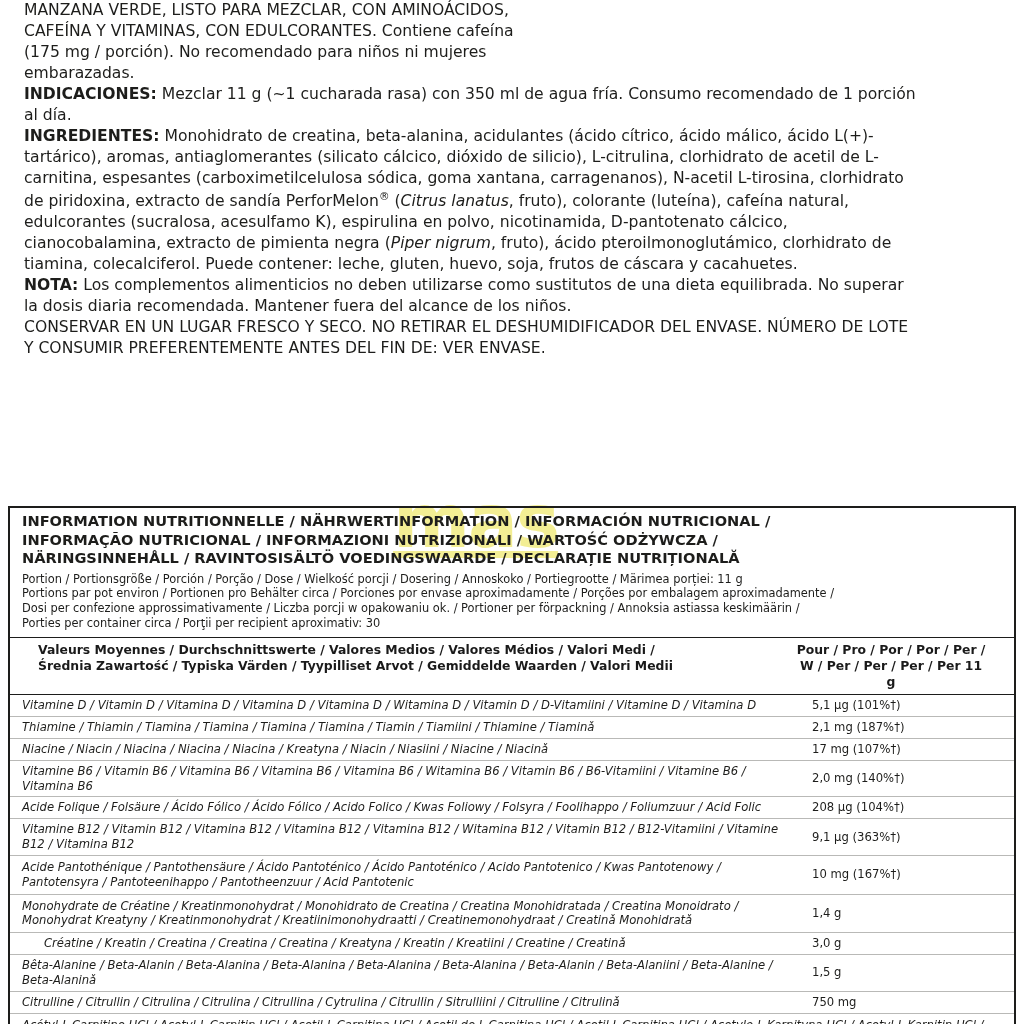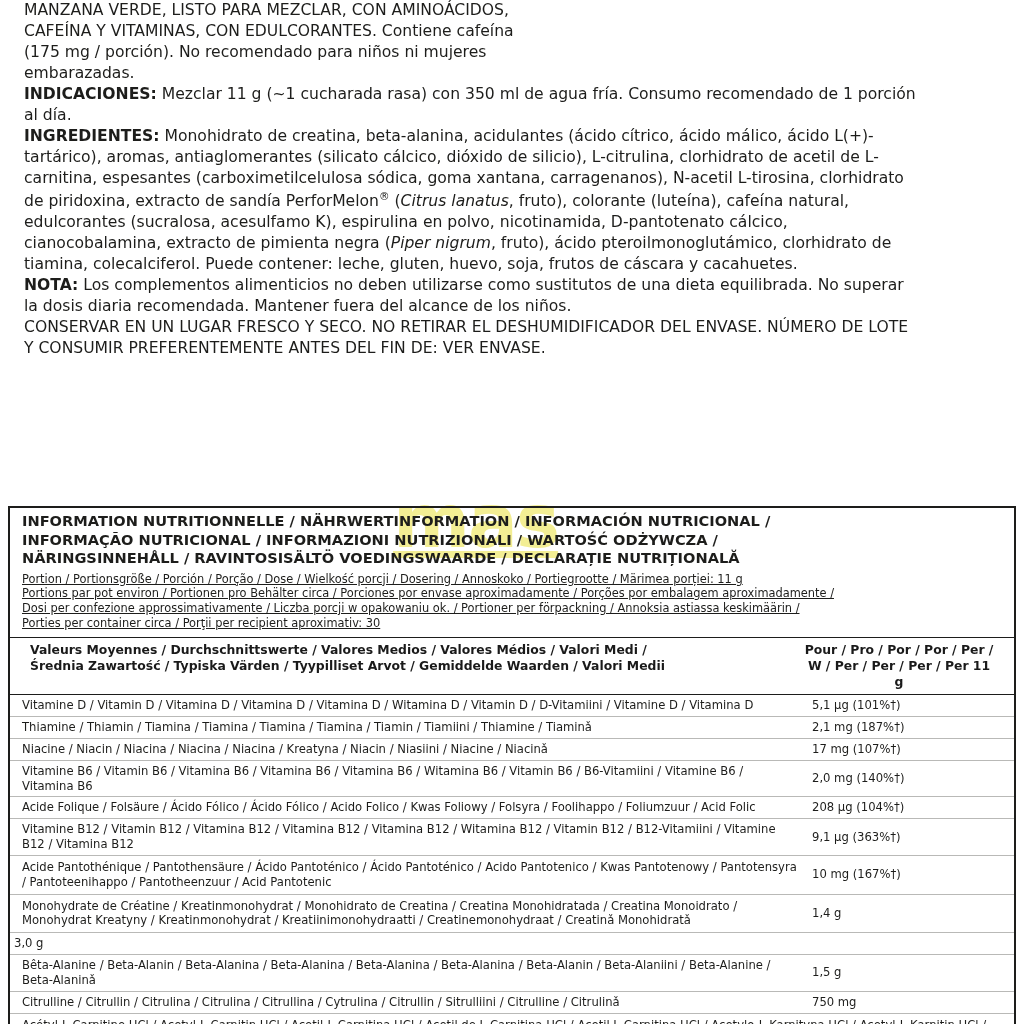--- a/index.html
+++ b/index.html
@@ -80,30 +80,29 @@
     font-weight: bold;
     line-height: 1.27;
     color: #1d1d1b;
   }
   .nutri-head .sub {
     font-size: 11.4px;
     line-height: 1.3;
     color: #1d1d1b;
     margin-top: 4px;
     padding-bottom: 4px;
-    text-decoration: underline;
   }
   .col-head {
     display: flex;
     border-top: 1.5px solid #1d1d1b;
     border-bottom: 1.5px solid #1d1d1b;
     font-size: 12.4px;
     font-weight: bold;
     line-height: 1.3;
-    padding: 4px 8px;
+    padding: 4px 16px;
   }
   .col-head .c1 {
     flex: 1 1 auto;
     padding: 0 10px 0 12px;
   }
   .col-head .c2 {
     flex: 0 0 190px;
     padding: 0 12px 0 4px;
     text-align: center;
   }
@@ -117,20 +116,21 @@
     align-items: center;
     min-height: 18px;
   }
   .row:last-child {
     border-bottom: none;
   }
   .row .n {
     flex: 1 1 auto;
     padding: 3px 10px 3px 12px;
     color: #1d1d1b;
+    font-style: italic;
   }
   .row .v {
     flex: 0 0 190px;
     padding: 3px 12px 3px 4px;
     text-align: left;
     white-space: nowrap;
     color: #1d1d1b;
   }
   .row.indent .n {
     padding-left: 34px;
@@ -219,20 +219,21 @@
         </div>
         <div class="row tall">
           <div class="n">Acide Pantothénique / Pantothensäure / Ácido Pantoténico / Ácido Pantoténico / Acido Pantotenico / Kwas Pantotenowy / Pantotensyra / Pantoteenihappo / Pantotheenzuur / Acid Pantotenic</div>
           <div class="v">10 mg (167%†)</div>
         </div>
         <div class="row tall">
           <div class="n">Monohydrate de Créatine / Kreatinmonohydrat / Monohidrato de Creatina / Creatina Monohidratada / Creatina Monoidrato / Monohydrat Kreatyny / Kreatinmonohydrat / Kreatiinimonohydraatti / Creatinemonohydraat / Creatinǎ Monohidratǎ</div>
           <div class="v">1,4 g</div>
         </div>
         <div class="row indent">
+          <div class="n">Créatine / Kreatin / Creatina / Creatina / Creatina / Kreatyna / Kreatin / Kreatiini / Creatine / Creatinǎ</div>
           <div class="v">3,0 g</div>
         </div>
         <div class="row">
           <div class="n">Bêta-Alanine / Beta-Alanin / Beta-Alanina / Beta-Alanina / Beta-Alanina / Beta-Alanina / Beta-Alanin / Beta-Alaniini / Beta-Alanine / Beta-Alaninǎ</div>
           <div class="v">1,5 g</div>
         </div>
         <div class="row">
           <div class="n">Citrulline / Citrullin / Citrulina / Citrulina / Citrullina / Cytrulina / Citrullin / Sitrulliini / Citrulline / Citrulinǎ</div>
           <div class="v">750 mg</div>
         </div>

